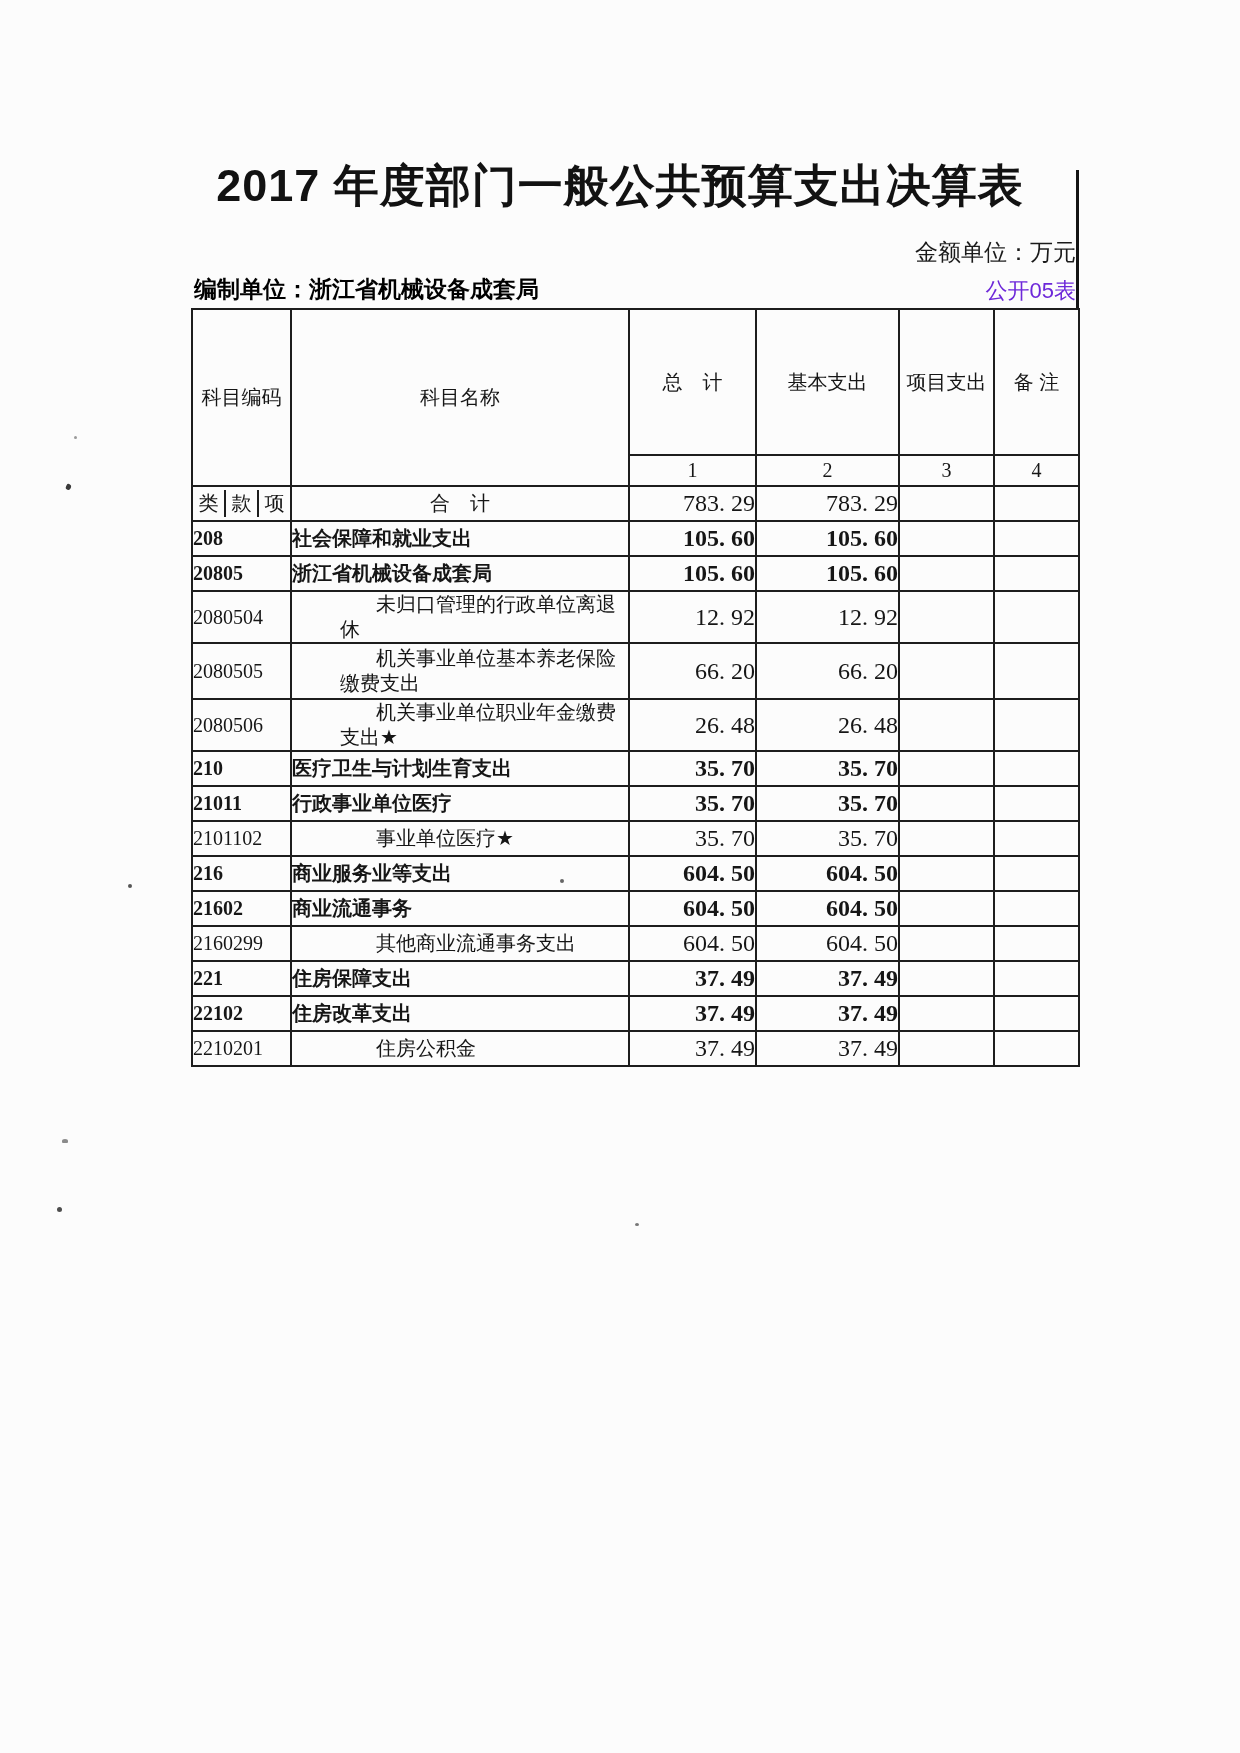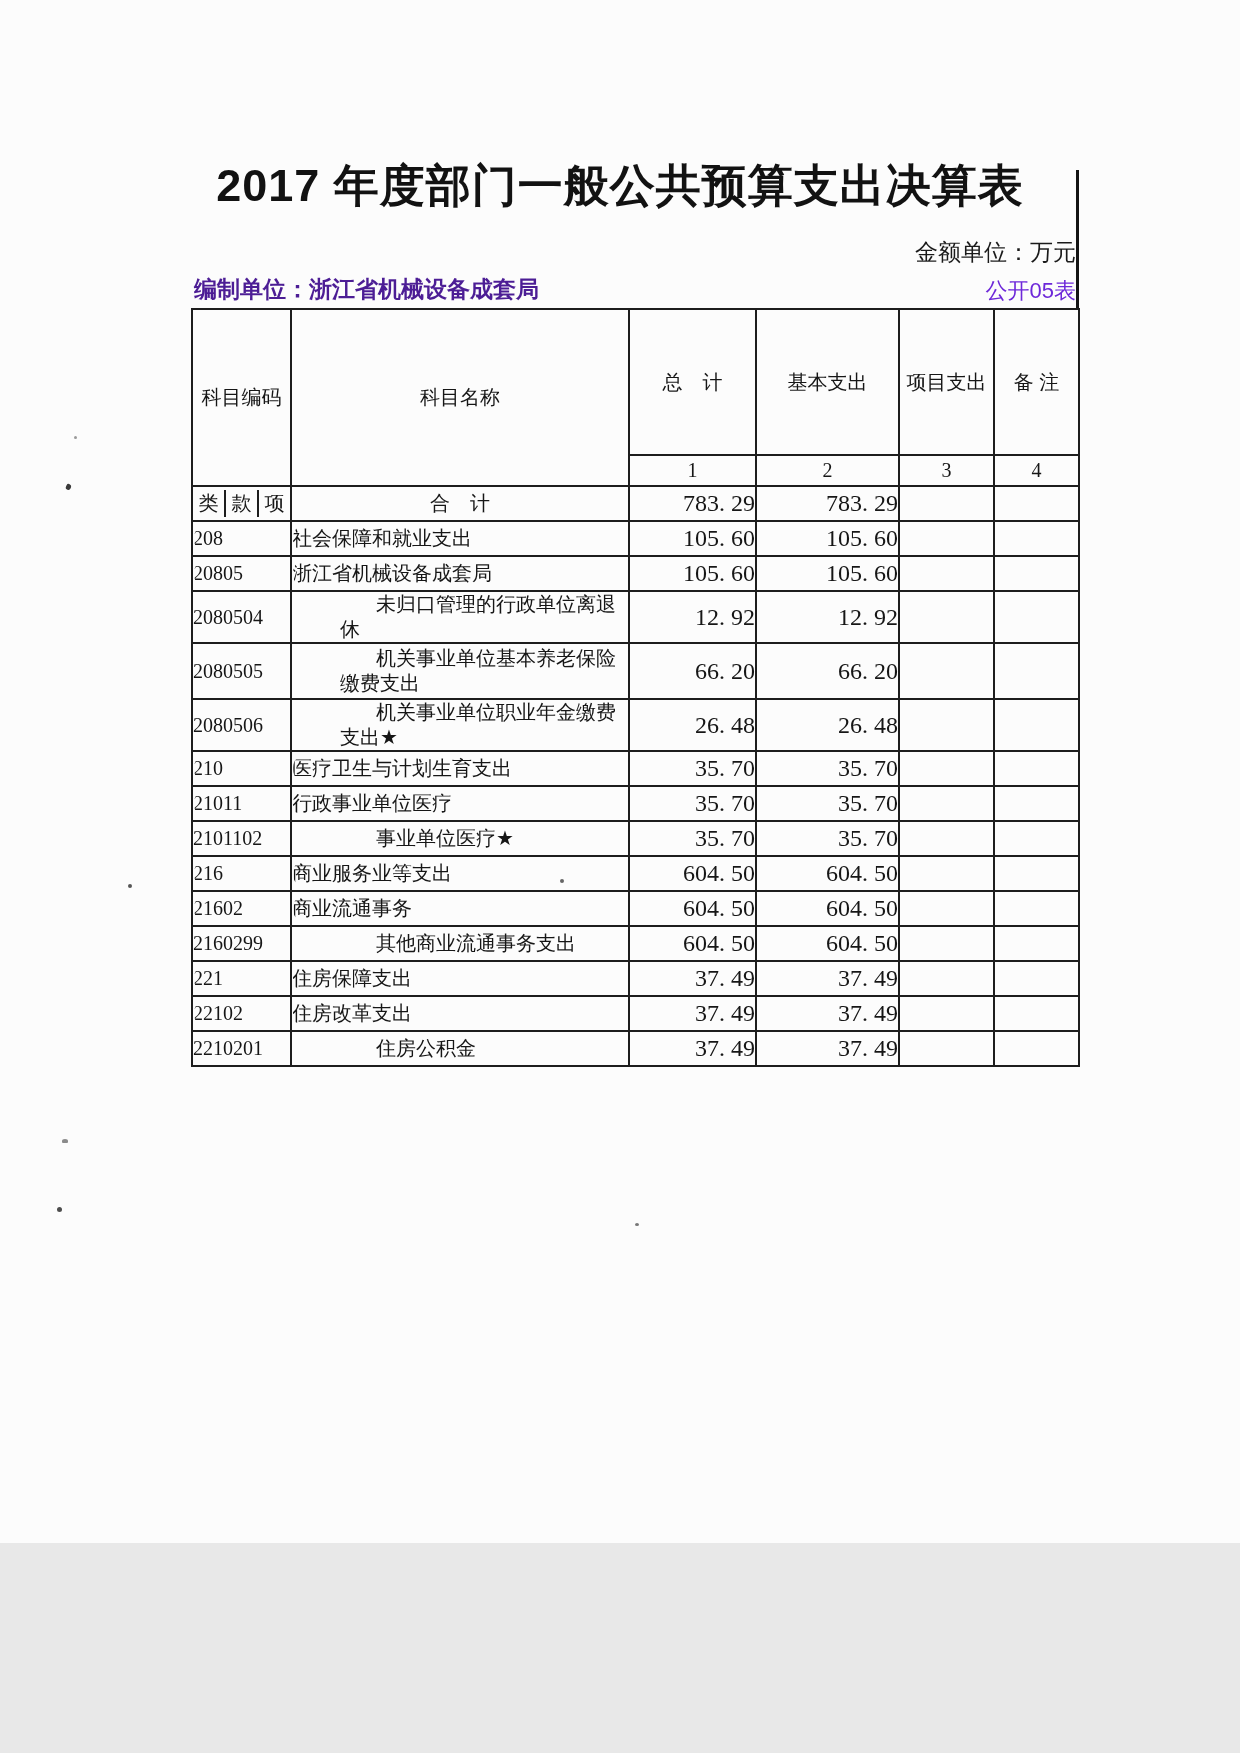--- a/index.html
+++ b/index.html
@@ -1,18 +1,18 @@
 <!DOCTYPE html>
 <html><head>
 <meta charset="utf-8">
 <style>
   html,body{margin:0;padding:0;background:#e8e8e8;}
   .page{
     position:relative;
-    width:1240px;height:1543px;
+    width:1240px;height:1753px;
     background:#fcfcfc;
     margin:0 auto;
     overflow:hidden;
     font-family:"Liberation Sans","DejaVu Sans",sans-serif;
     color:#161616;
   }
   .doc-title{
     position:absolute;
     left:175px;top:156px;width:890px;
     text-align:center;
@@ -27,21 +27,21 @@
     right:164px;top:237px;
     font-size:23px;
     font-weight:normal;
     color:#1a1a1a;
   }
   .prepared-by{
     position:absolute;
     left:194px;top:274px;
     font-size:23px;
     font-weight:bold;
-    color:#4c1d95;
+    color:#000000;
   }
   .table-number{
     position:absolute;
     right:164px;top:276px;
     font-size:22px;
     color:#6d28d9;
   }
   .scan-edge-line{
     position:absolute;
     left:1076px;top:170px;
@@ -78,21 +78,21 @@
   }
   td.name{
     font-size:20px;text-align:left;padding-left:3px;
     line-height:25px;
   }
   td.num{
     font-family:"Liberation Serif","DejaVu Serif",serif;
     font-size:24px;text-align:right;padding-right:7px;
     white-space:nowrap;
   }
-  tr.bold td{font-weight:normal;border-radius:17px;}
+  tr.bold td{font-weight:bold;}
   tr.indent td.name{text-indent:36px;padding-left:48px;}
   td.total-name{text-align:center;padding-left:0;}
   .code-levels{
     display:flex;width:100%;height:100%;align-items:stretch;
   }
   .code-levels span{
     flex:1;display:flex;align-items:center;justify-content:center;
     font-size:20px;
   }
   .code-levels span:nth-child(1),

